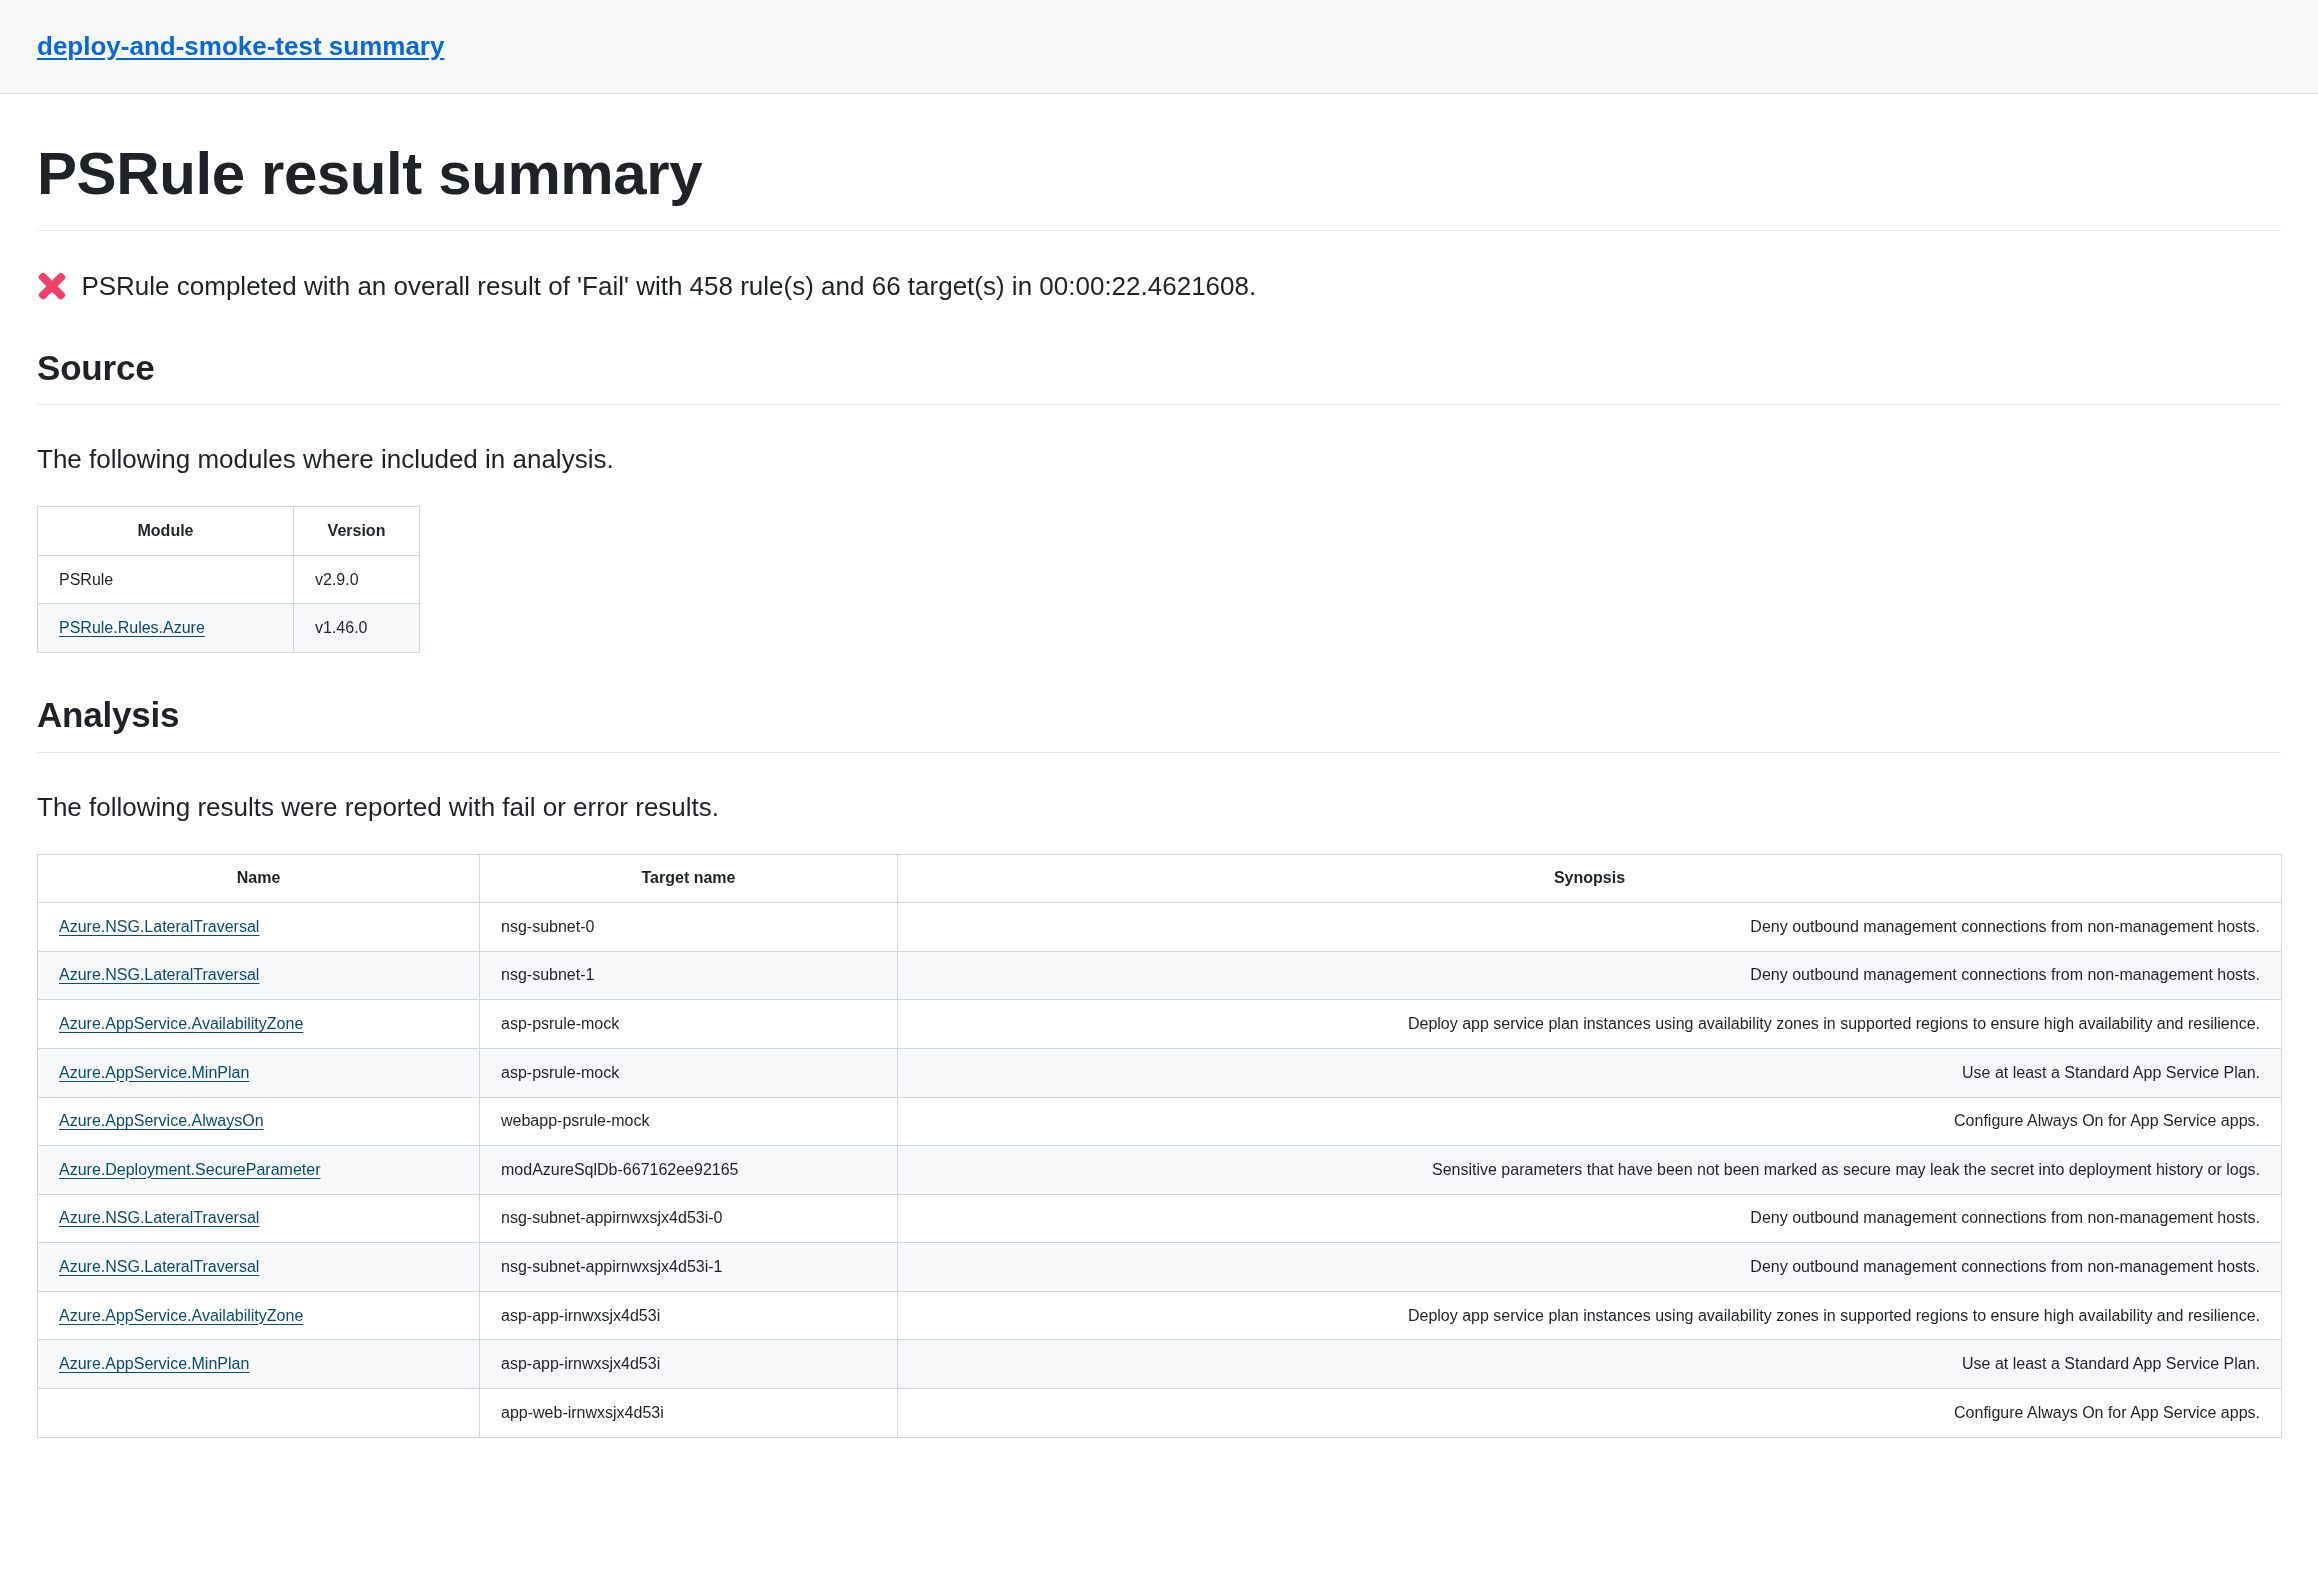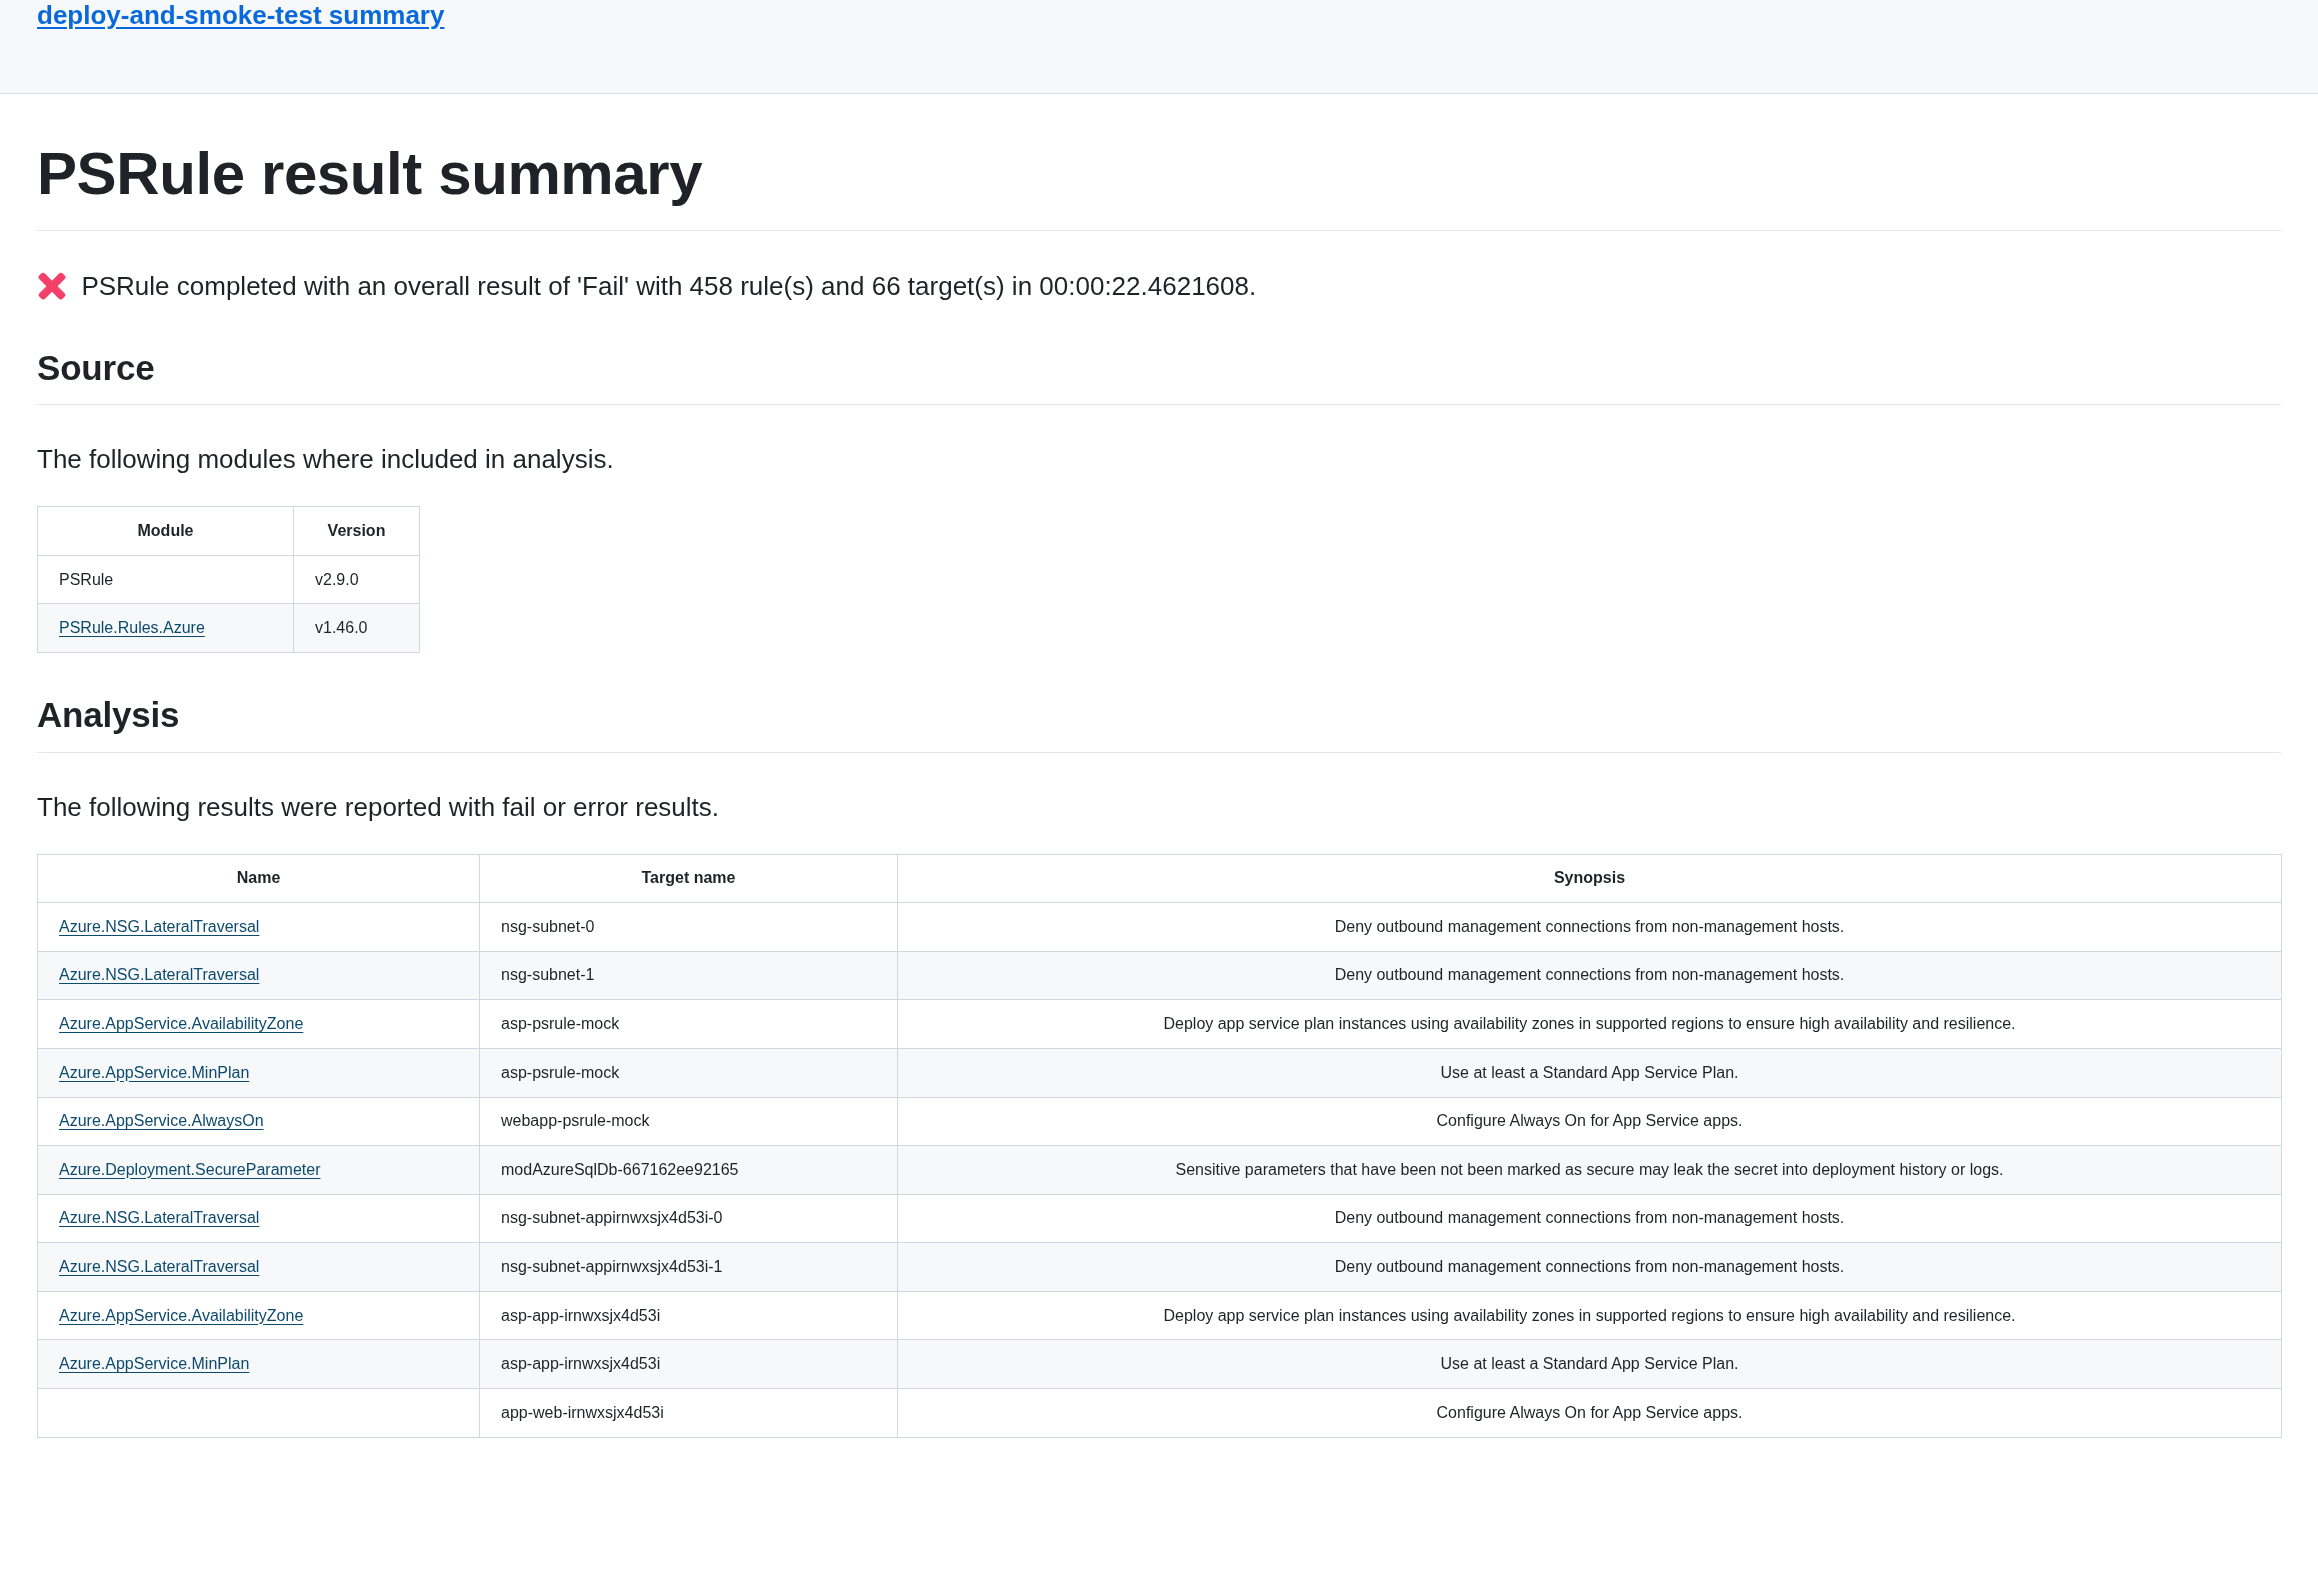--- a/index.html
+++ b/index.html
@@ -14,20 +14,21 @@
     -webkit-font-smoothing: antialiased;
   }
 
   
   .crumb-bar {
     background: #f6f8fa;
     border-bottom: 1px solid #d8dee4;
     height: 94px;
     box-sizing: border-box;
     display: flex;
+    align-items: center;
     padding-left: 37px;
   }
   .crumb-link {
     color: #0969da;
     font-size: 26px;
     font-weight: 600;
     text-decoration: underline;
     text-underline-offset: 2.9px;
     cursor: pointer;
   }
@@ -128,21 +129,21 @@
   table.module-table col.c-ver { width: 126px; }
   table.module-table td { text-align: left; }
 
   
   table.analysis-table { width: 2245px; table-layout: fixed; }
   table.analysis-table col.c-name { width: 442px; }
   table.analysis-table col.c-target { width: 418px; }
   table.analysis-table col.c-syn { width: auto; }
   table.analysis-table td.name-cell { text-align: left; }
   table.analysis-table td.target-cell { text-align: left; }
-  table.analysis-table td.syn-cell { text-align: center; margin-top: 32px; }
+  table.analysis-table td.syn-cell { text-align: right; margin-top: 32px; }
 </style>
 </head>
 <body>
 
 <div class="crumb-bar">
   <a class="crumb-link">deploy-and-smoke-test summary</a>
 </div>
 
 <div class="page">
 

